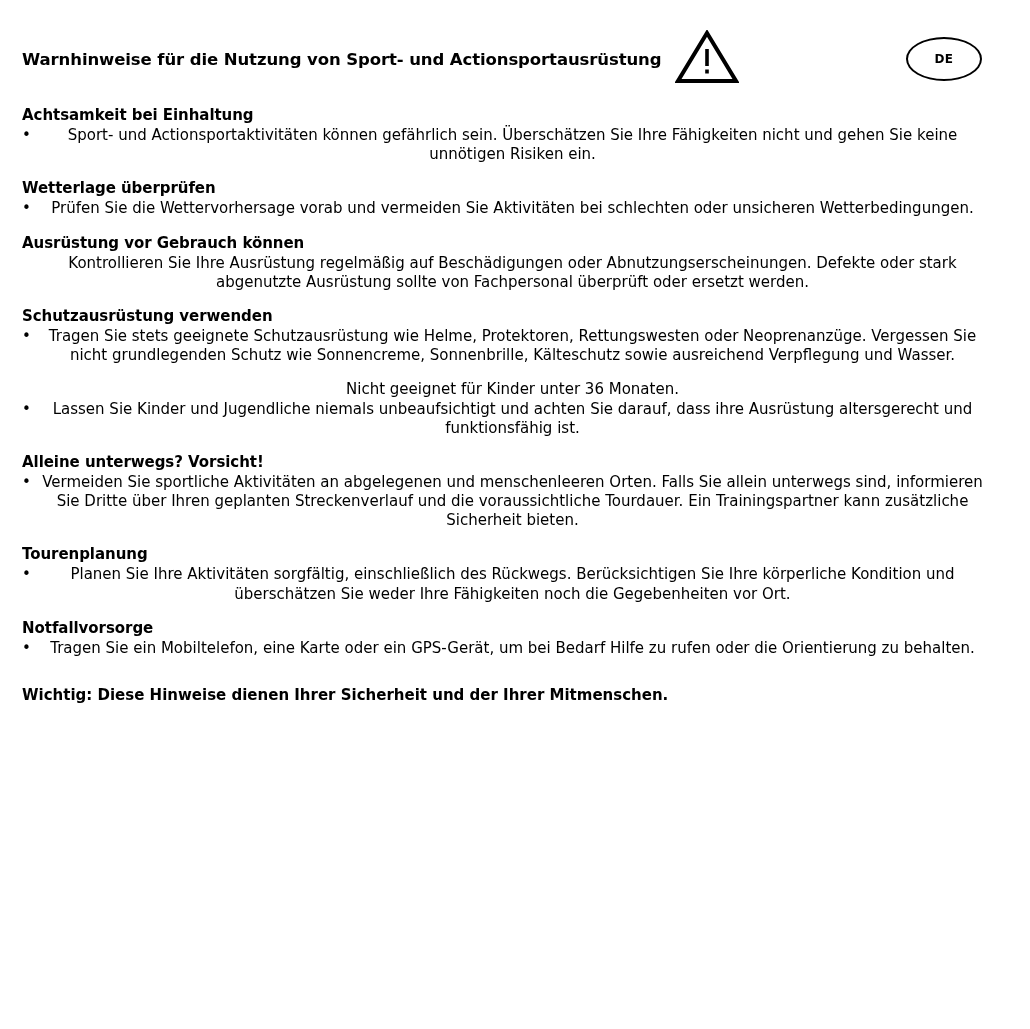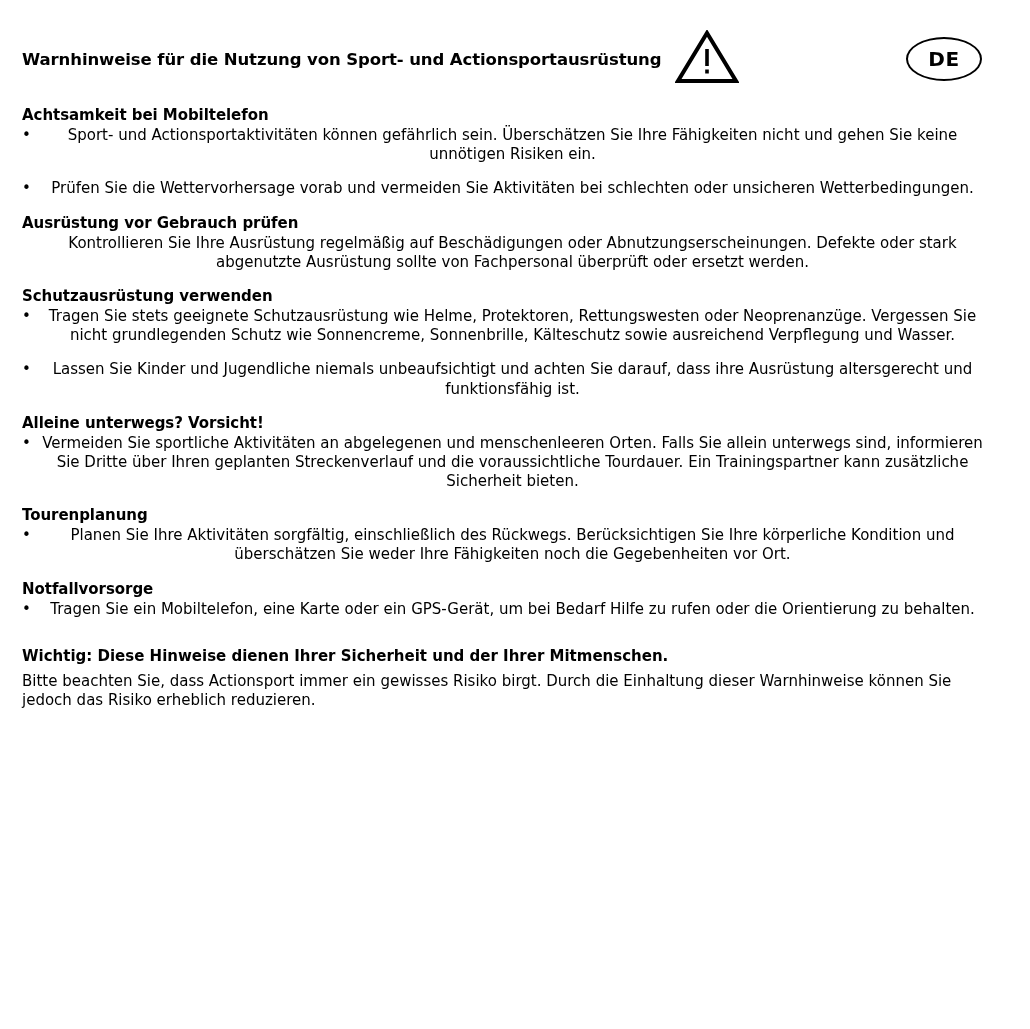--- a/index.html
+++ b/index.html
@@ -48,21 +48,21 @@
     width: 72px;
     height: 40px;
     border: 2.4px solid #000;
     border-radius: 50%;
     display: flex;
     align-items: center;
     justify-content: center;
     margin-right: 14px;
   }
   .lang-badge span {
-    font-size: 20px;
+    font-size: 12px;
     font-weight: bold;
     letter-spacing: 0.5px;
     text-align: center;
   }
 
   
   .section {
     margin-bottom: 15px;
   }
   .section-title {
@@ -129,58 +129,63 @@
       </svg>
     </span>
     <div class="spacer"></div>
     <div class="lang-badge">
       <span>DE</span>
     </div>
   </div>
 
   <div id="sections-container">
       <div class="section">
-        <div class="section-title">Achtsamkeit bei Mobiltelefon</div>
+        <div class="section-title">Achtsamkeit bei Einhaltung</div>
         <div class="lines">
           <div class="line">
             <span class="bullet">•</span>
             <span class="line-text">Sport- und Actionsportaktivitäten können gefährlich sein. Überschätzen Sie Ihre Fähigkeiten nicht und gehen Sie keine unnötigen Risiken ein.</span>
           </div>
         </div>
       </div>
       <div class="section">
       </div>
       <div class="section">
+        <div class="section-title">Wetterlage überprüfen</div>
         <div class="lines">
           <div class="line">
             <span class="bullet">•</span>
             <span class="line-text">Prüfen Sie die Wettervorhersage vorab und vermeiden Sie Aktivitäten bei schlechten oder unsicheren Wetterbedingungen.</span>
           </div>
         </div>
       </div>
       <div class="section">
-        <div class="section-title">Ausrüstung vor Gebrauch prüfen</div>
+        <div class="section-title">Ausrüstung vor Gebrauch können</div>
         <div class="lines">
           <div class="line nobullet">
             <span class="bullet">•</span>
             <span class="line-text">Kontrollieren Sie Ihre Ausrüstung regelmäßig auf Beschädigungen oder Abnutzungserscheinungen. Defekte oder stark abgenutzte Ausrüstung sollte von Fachpersonal überprüft oder ersetzt werden.</span>
           </div>
         </div>
       </div>
       <div class="section">
         <div class="section-title">Schutzausrüstung verwenden</div>
         <div class="lines">
           <div class="line">
             <span class="bullet">•</span>
             <span class="line-text">Tragen Sie stets geeignete Schutzausrüstung wie Helme, Protektoren, Rettungswesten oder Neoprenanzüge. Vergessen Sie nicht grundlegenden Schutz wie Sonnencreme, Sonnenbrille, Kälteschutz sowie ausreichend Verpflegung und Wasser.</span>
           </div>
         </div>
       </div>
       <div class="section">
         <div class="lines">
+          <div class="line nobullet">
+            <span class="bullet">•</span>
+            <span class="line-text">Nicht geeignet für Kinder unter 36 Monaten.</span>
+          </div>
           <div class="line">
             <span class="bullet">•</span>
             <span class="line-text">Lassen Sie Kinder und Jugendliche niemals unbeaufsichtigt und achten Sie darauf, dass ihre Ausrüstung altersgerecht und funktionsfähig ist.</span>
           </div>
         </div>
       </div>
       <div class="section">
         <div class="section-title">Alleine unterwegs? Vorsicht!</div>
         <div class="lines">
           <div class="line">
@@ -204,16 +209,15 @@
           <div class="line">
             <span class="bullet">•</span>
             <span class="line-text">Tragen Sie ein Mobiltelefon, eine Karte oder ein GPS-Gerät, um bei Bedarf Hilfe zu rufen oder die Orientierung zu behalten.</span>
           </div>
         </div>
       </div>
     </div>
 
   <div class="footer">
     <div class="footer-title">Wichtig: Diese Hinweise dienen Ihrer Sicherheit und der Ihrer Mitmenschen.</div>
-    <div class="footer-text">Bitte beachten Sie, dass Actionsport immer ein gewisses Risiko birgt. Durch die Einhaltung dieser Warnhinweise können Sie jedoch das Risiko erheblich reduzieren.</div>
   </div>
 
 </div>
 
 </body></html>

